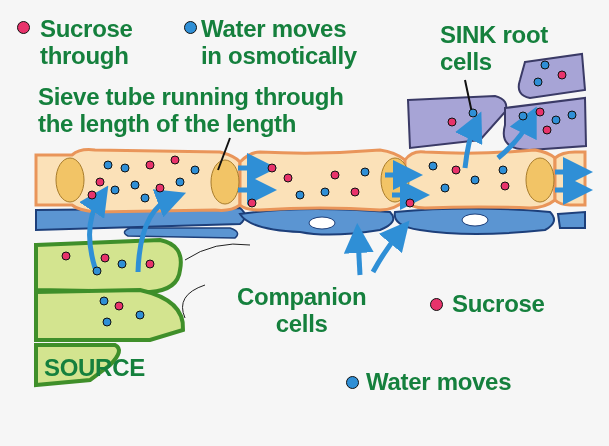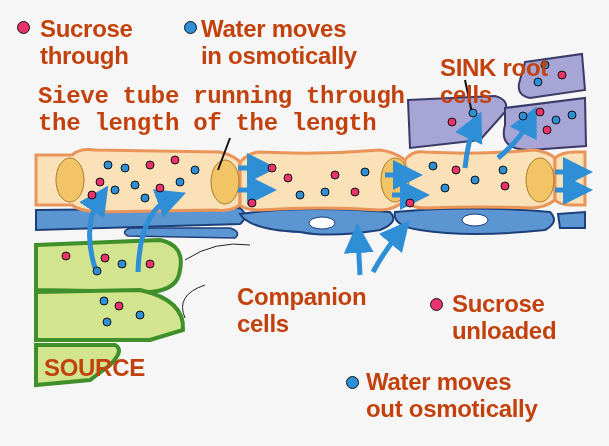--- a/index.html
+++ b/index.html
@@ -1,18 +1,18 @@
 <!DOCTYPE html>
 <html><head>
 <meta charset="utf-8">
 <style>
   html,body{margin:0;padding:0;background:#f6f6f6;}
   #stage{position:relative;width:609px;height:446px;overflow:hidden;background:#f6f6f6;font-family:"Liberation Sans",sans-serif;}
   svg{position:absolute;left:0;top:0;}
-  .lbl{position:absolute;font-weight:bold;color:#c2410c;font-size:24px;line-height:27px;letter-spacing:-0.3px;white-space:nowrap;}
+  .lbl{position:absolute;font-weight:bold;color:#15803d;font-size:24px;line-height:27px;letter-spacing:-0.3px;white-space:nowrap;}
   .dot{position:absolute;width:13px;height:13px;border-radius:50%;border:1.5px solid #111;box-sizing:border-box;}
 </style>
 </head>
 <body>
 
 <div id="stage">
   <svg width="609" height="446" viewBox="0 0 609 446">
     <defs>
       <marker id="ah" markerWidth="6" markerHeight="6" refX="3" refY="3" orient="auto">
         <path d="M0,0 L6,3 L0,6 z" fill="#2f8fd6"></path>
@@ -129,43 +129,41 @@
     <div>Sucrose</div>
     <div>through</div>
   </div>
 
   <span class="dot" style="left:184px;top:21px;background:#2f8fd6;"></span>
   <div class="lbl" style="left:201px;top:15px;">
     <div>Water moves</div>
     <div>in osmotically</div>
   </div>
 
-  <div class="lbl" style="left:38px;top:83px;font-family:Liberation Mono, monospace;">
+  <div class="lbl" style="left:38px;top:83px;">
     <div>Sieve tube running through</div>
     <div>the length of the length</div>
   </div>
 
-  <div class="lbl" style="left:440px;top:21px;margin-top:33px;">
+  <div class="lbl" style="left:440px;top:21px;">
     <div>SINK root</div>
     <div>cells</div>
   </div>
 
-  <div class="lbl" style="left:237px;top:283px;">
+  <div class="lbl" style="left:237px;top:283px;text-align:center;">
     <div>Companion</div>
     <div>cells</div>
   </div>
 
   <span class="dot" style="left:430px;top:298px;background:#e8336b;"></span>
   <div class="lbl" style="left:452px;top:290px;">
     <div>Sucrose</div>
-    <div>unloaded</div>
   </div>
 
   <span class="dot" style="left:346px;top:376px;background:#2f8fd6;"></span>
   <div class="lbl" style="left:366px;top:368px;">
     <div>Water moves</div>
-    <div>out osmotically</div>
   </div>
 
   <div class="lbl" style="left:44px;top:354px;">
     <div>SOURCE</div>
   </div>
 </div>
 
 </body></html>

